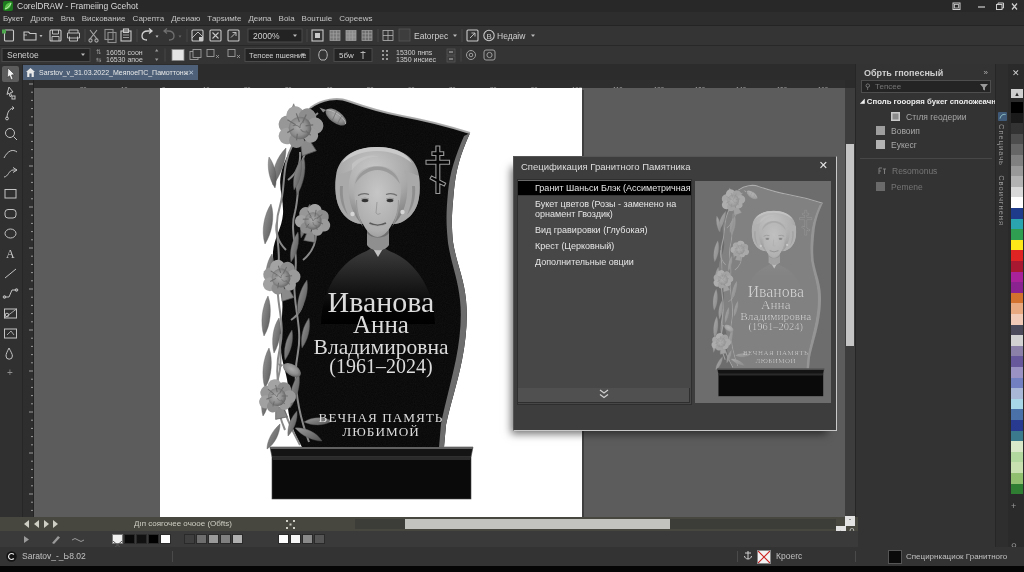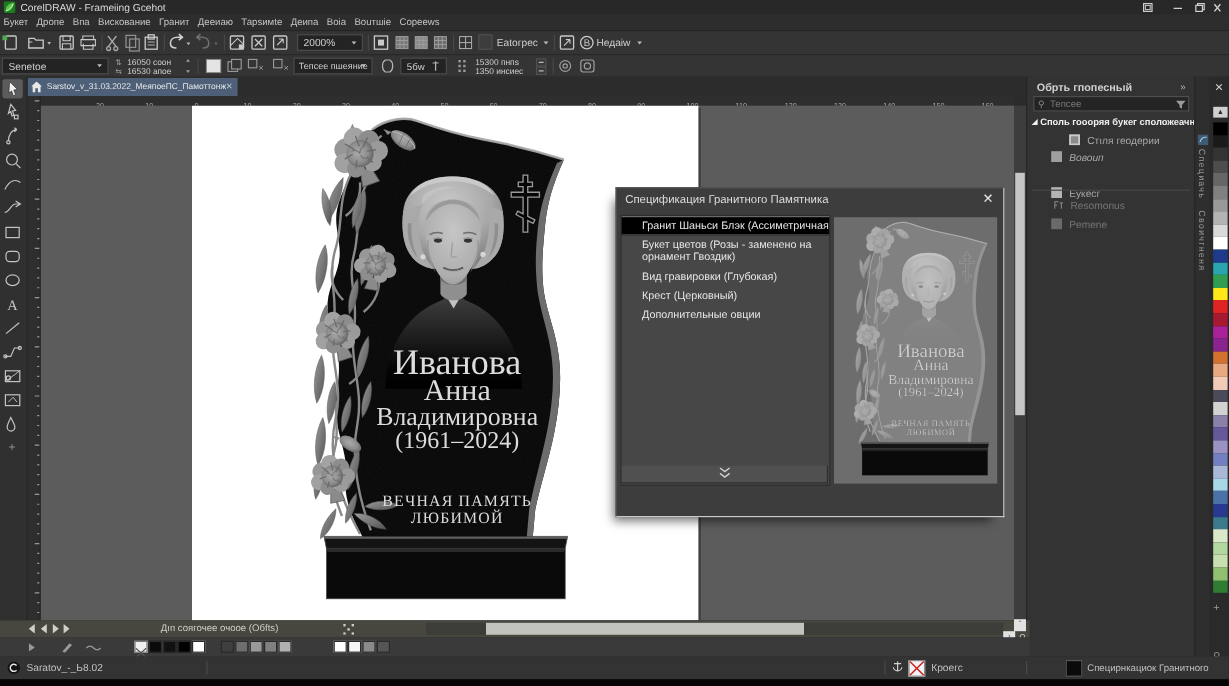--- a/index.html
+++ b/index.html
@@ -289,21 +289,21 @@
     <svg class="abs" style="left:952px;top:2px" width="66" height="9" viewBox="0 0 66 9" stroke="#cfcfcf" fill="none">
       <rect x="1" y="1" width="7" height="6.5" stroke-width="1"></rect>
         <rect x="2.5" y="2.5" width="4" height="3.5" stroke-width=".8"></rect>
       <path d="M26,5 L33,5" stroke-width="1.2"></path>
       <rect x="44.5" y="2.5" width="5.5" height="5" stroke-width="1"></rect>
         <path d="M46,2.5 L46,1 L51.5,1 L51.5,6 L50,6" stroke-width="1"></path>
       <path d="M60,1.5 L65,7.5 M65,1.5 L60,7.5" stroke-width="1.2"></path>
     </svg>
   </div>
   <div class="abs" id="menubar">
-    <span style="margin-left:3px">Букет</span><span>Дропе</span><span>Bпa</span><span>Вискование</span><span>Гранит</span><span>Дееиаю</span><span>Тарsимte</span><span>Деипа</span><span>Bоia</span><span>Bouтшie</span><span>Copеews</span>
+    <span style="margin-left:3px">Букет</span><span>Дропе</span><span>Bпa</span><span>Вискование</span><span>Сарепта</span><span>Дееиаю</span><span>Тарsимte</span><span>Деипа</span><span>Bоia</span><span>Bouтшie</span><span>Copеews</span>
   </div>
   <div class="abs" id="toolbar1">
     <svg width="560" height="19" viewBox="0 0 560 19" fill="none" stroke="#c9c9c9" stroke-width="1.1">
       <g>
           <rect x="4.5" y="4" width="9" height="11" rx="1"></rect>
           <path d="M2,3.5 L6,3.5 L6,7.5 L2,7.5 Z" fill="#4ea84e" stroke="none"></path>
         </g>
       <g>
           <path d="M24,6 L24,14 L36,14 L36,7.5 L30,7.5 L28.5,6 Z"></path>
           <path d="M24,9 L27,9" stroke-width=".8"></path>
@@ -723,22 +723,22 @@
       <span style="position:absolute;left:3px;top:1px;font-size:7.5px;color:#8a8a8a;">⚲</span>
       <span style="position:absolute;left:13px;top:1px;font-size:8px;color:#767676;">Тепсее</span>
       <svg style="position:absolute;right:2px;top:2px" width="8" height="8" viewBox="0 0 8 8">
           <path d="M0,1 L8,1 L5,4.5 L5,7.5 L3,6.5 L3,4.5 Z" fill="#9a9a9a"></path>
         </svg>
     </div>
     <div style="position:absolute;left:4px;top:33px;font-size:7.8px;color:#f0f0f0;font-weight:bold;white-space:nowrap;">
       <span style="font-size:6px;vertical-align:1px;">◢</span> Споль гоооряя букег сположеачный
     </div>
     <div class="ditm" style="top:48px;padding-left:15px;"><span class="dico" style="background:#8a8a8a;box-shadow:inset 0 0 0 1.5px #c9c9c9;"></span>Стıля геодерии</div>
-    <div class="ditm" style="top:62px;font-style:italic;"><span class="dico" style="background:#9e9e9e;"></span>Вовоип</div>
-    <div class="ditm" style="top:92px;"><span class="dico" style="background:#b3b3b3;"></span>Еукесг</div>
+    <div class="ditm" style="top:62px;"><span class="dico" style="background:#9e9e9e;"></span>Вовоип</div>
+    <div class="ditm" style="top:76px;"><span class="dico" style="background:#b3b3b3;"></span>Еукесг</div>
     <div style="position:absolute;left:4px;top:94px;width:132px;height:1px;background:#474747;"></div>
     <div class="ditm dim" style="top:102px;"><svg style="position:absolute;left:2px;top:1px" width="8" height="8" viewBox="0 0 8 8" stroke="#7e7e7e" fill="none">
           <path d="M1,1 L4,1 M1,1 L1,7 M1,4 L3,4 M5,2 L8,2 M6.5,2 L6.5,7"></path>
         </svg><span style="margin-left:16px;">Resomonus</span></div>
     <div class="ditm dim" style="top:118px;"><span class="dico" style="background:#6a6a6a;"></span>Pemene</div>
   </div>
   <div class="abs" id="tabstrip">
     <svg style="position:absolute;left:2px;top:48px" width="9" height="9" viewBox="0 0 9 9">
         <rect width="9" height="9" rx="1" fill="#3f5a78"></rect>
         <path d="M2,6.5 C3,3 5,2 7.5,2.5" stroke="#9cc" fill="none"></path>

